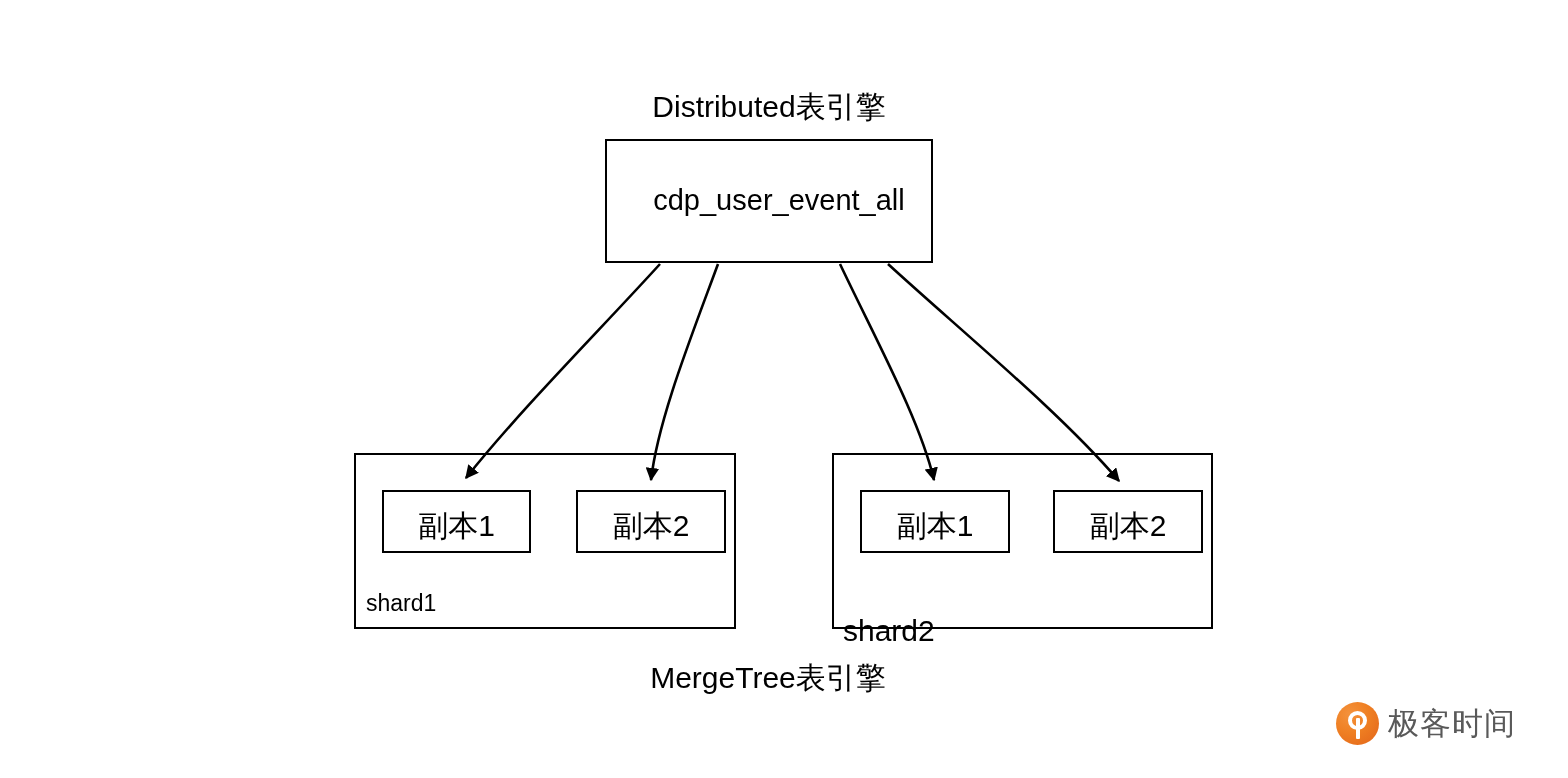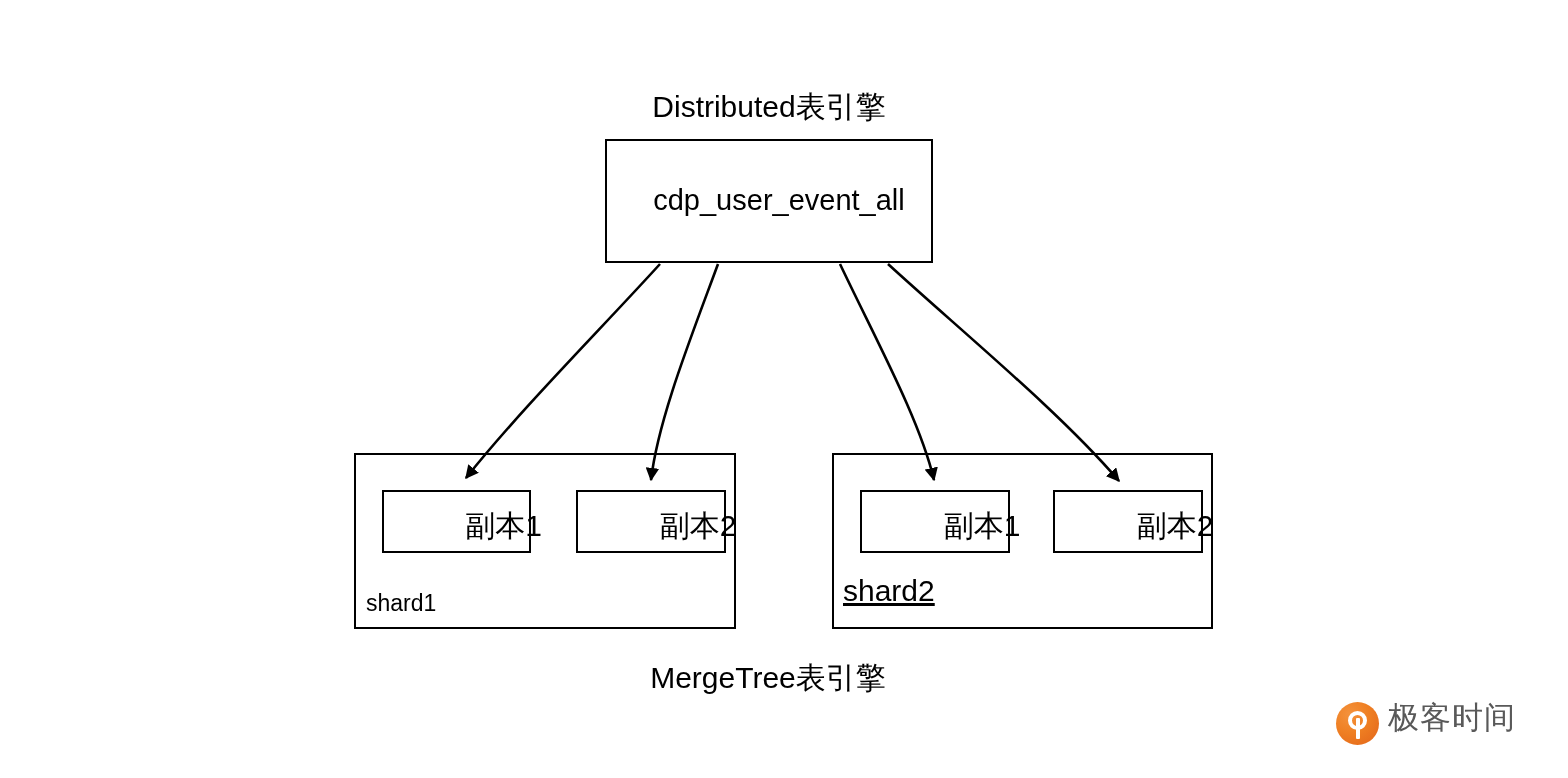--- a/index.html
+++ b/index.html
@@ -74,60 +74,58 @@
     width: 381px;
     height: 176px;
   }
   #shard1-label {
     left: 366px;
     top: 592px;
     font-size: 23px;
   }
   #shard2-label {
     left: 843px;
-    top: 576px;
+    top: 616px;
     font-size: 30px;
-    text-decoration: underline;
   }
   
   .replica-box {
     position: absolute;
     box-sizing: border-box;
     border: 2.5px solid #000000;
     height: 63px;
     background: transparent;
   }
   .replica-label {
     position: absolute;
     height: 72px;
     display: flex;
     align-items: center;
     justify-content: center;
     font-size: 30px;
     color: #000000;
     white-space: nowrap;
-    margin-left: 47px;
   }
   #replica-s1-r1 { left: 382px; top: 490px; width: 149px; }
   #replica-s1-r2 { left: 576px; top: 490px; width: 150px; }
   #replica-s2-r1 { left: 860px; top: 490px; width: 150px; }
   #replica-s2-r2 { left: 1053px; top: 490px; width: 150px; }
   
   #mergetree-caption {
     left: 608px;
     top: 663px;
     width: 320px;
   }
   
   #watermark {
     position: absolute;
     left: 1336px;
     top: 702px;
     display: flex;
-    align-items: flex-start;
+    align-items: center;
     gap: 9px;
   }
   #watermark-logo {
     width: 43px;
     height: 43px;
     border-radius: 50%;
     background: radial-gradient(circle at 32% 28%, #f4923c 0%, #ef7f22 45%, #e2641a 100%);
     position: relative;
     flex: none;
   }

